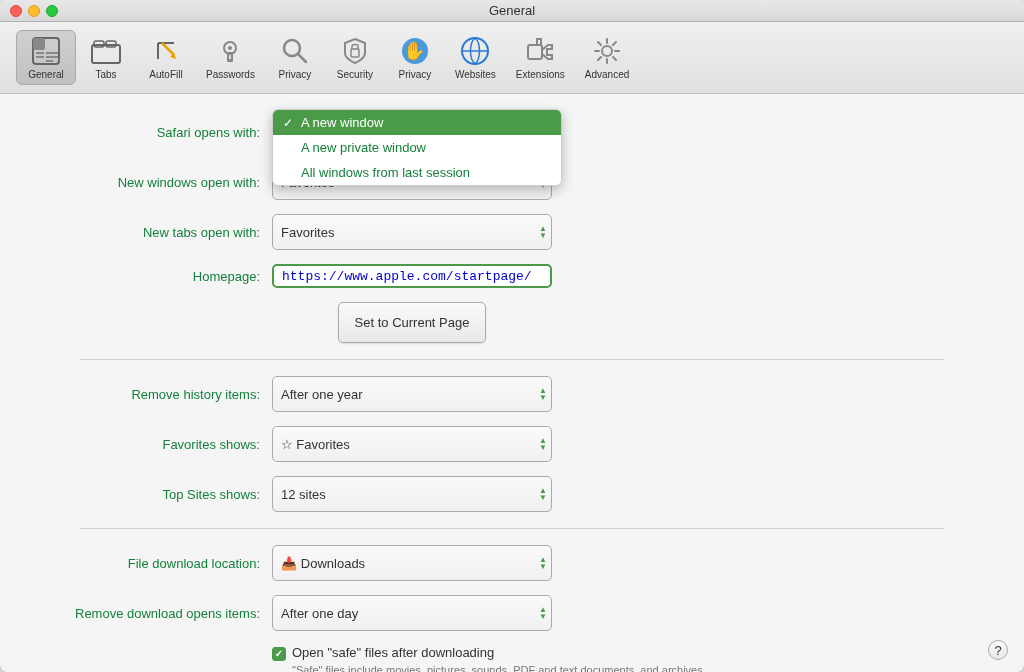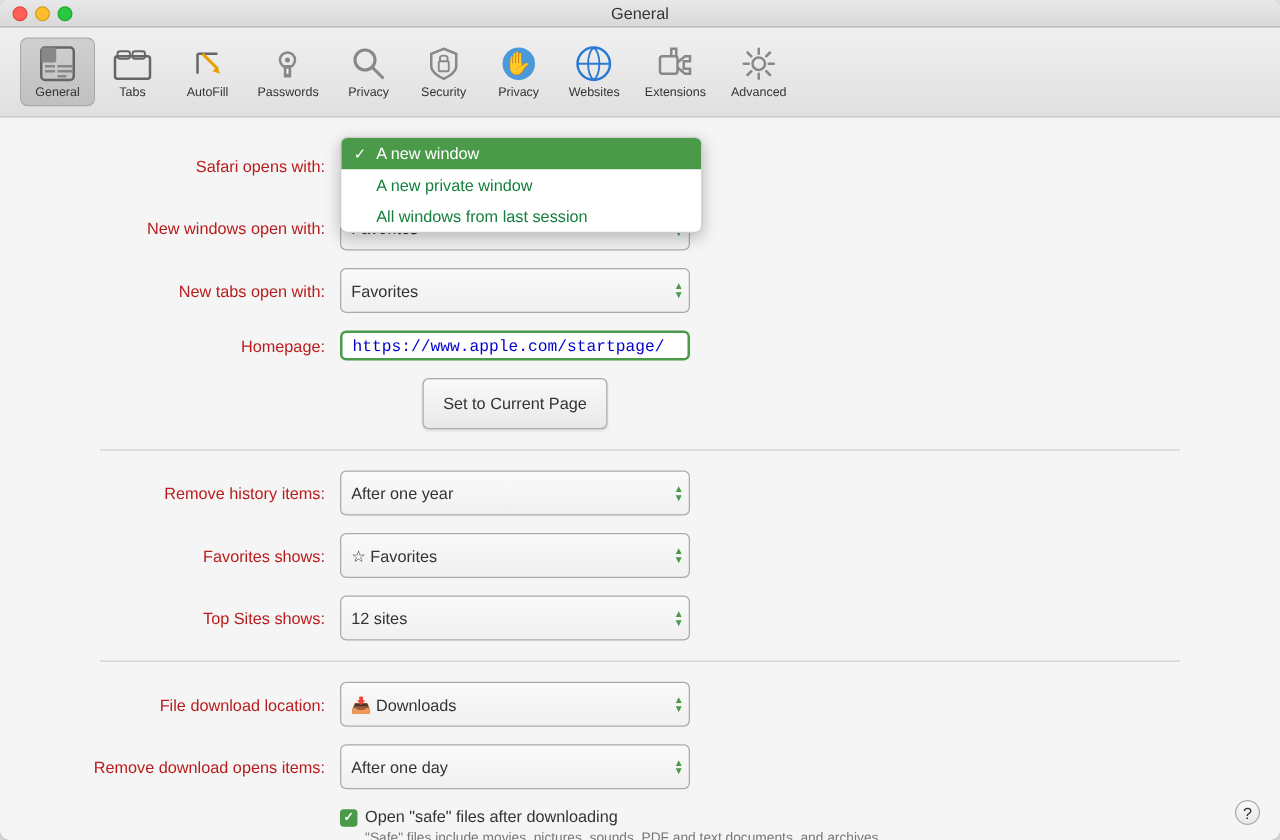--- a/index.html
+++ b/index.html
@@ -120,21 +120,21 @@
       display: flex;
       align-items: center;
       margin-bottom: 14px;
       position: relative;
     }
 
     .setting-label {
       text-align: right;
       width: 220px;
       margin-right: 12px;
-      color: #b91c1c;
+      color: #15803d;
       font-size: 13px;
       flex-shrink: 0;
     }
 
     .setting-control {
       flex: 1;
       max-width: 280px;
     }
 
     .select-wrapper {

